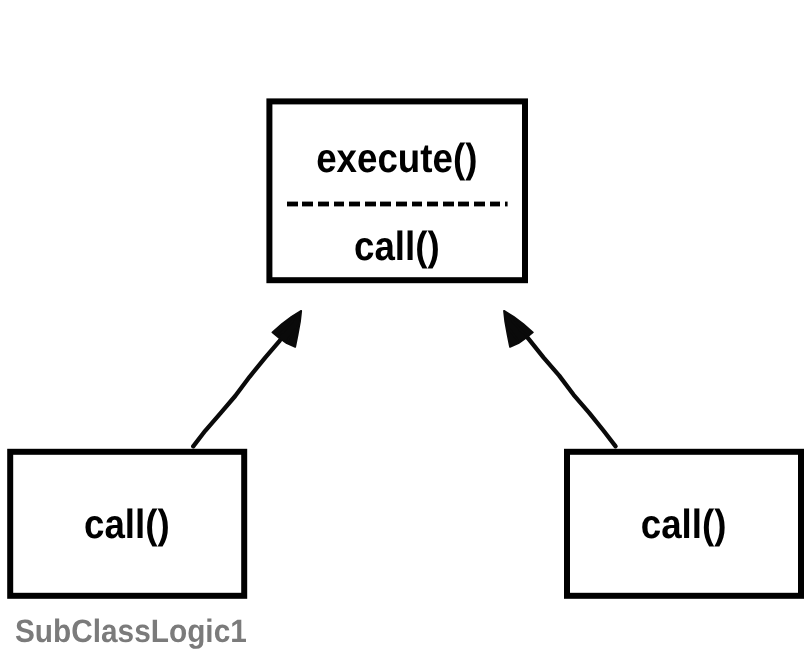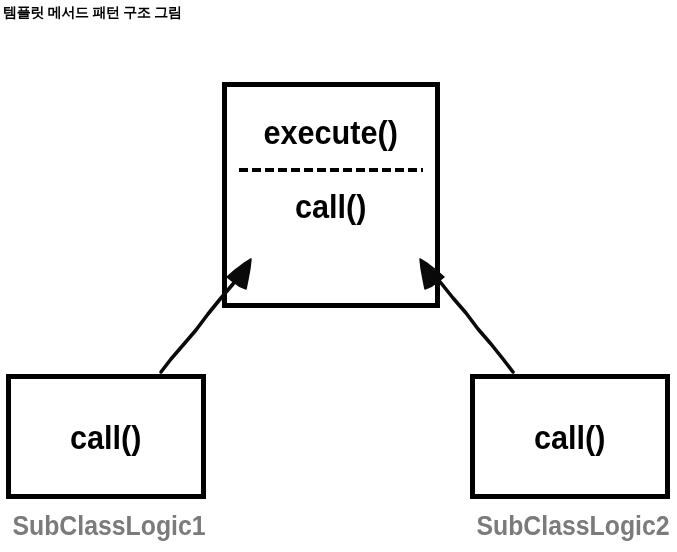--- a/index.html
+++ b/index.html
@@ -44,21 +44,21 @@
   .uml-box {
     position: absolute;
     background: #ffffff;
     border: 5px solid #000000;
     box-sizing: border-box;
   }
   .box-abstract {
     left: 222px;
     top: 82px;
     width: 218px;
-    height: 226px;
+    height: 154px;
   }
   .method-line {
     position: absolute;
     left: 0;
     width: 100%;
     text-align: center;
     font-size: 34px;
     font-weight: bold;
     color: #000000;
     line-height: 48px;
@@ -117,21 +117,20 @@
     width: 677px;
     height: 552px;
     pointer-events: none;
   }
 </style>
 </head>
 <body>
 
 <div class="canvas">
 
-  <div class="doc-title">템플릿 메서드 패턴 구조 그림</div>
 
 
   <div class="uml-box box-abstract">
     <div class="method-line m-execute">
       <span class="squeeze">execute()</span>
     </div>
     <div class="divider-dashed"></div>
     <div class="method-line m-call-abstract">
       <span class="squeeze">call()</span>
     </div>
@@ -161,17 +160,14 @@
   <div class="uml-box box-sub box-sub-right">
     <div class="method-line">
       <span class="squeeze">call()</span>
     </div>
   </div>
 
   <div class="sub-label sub-label-left">
     <span class="squeeze">SubClassLogic1</span>
   </div>
 
-  <div class="sub-label sub-label-right">
-    <span class="squeeze">SubClassLogic2</span>
-  </div>
 
 </div>
 
 </body></html>

